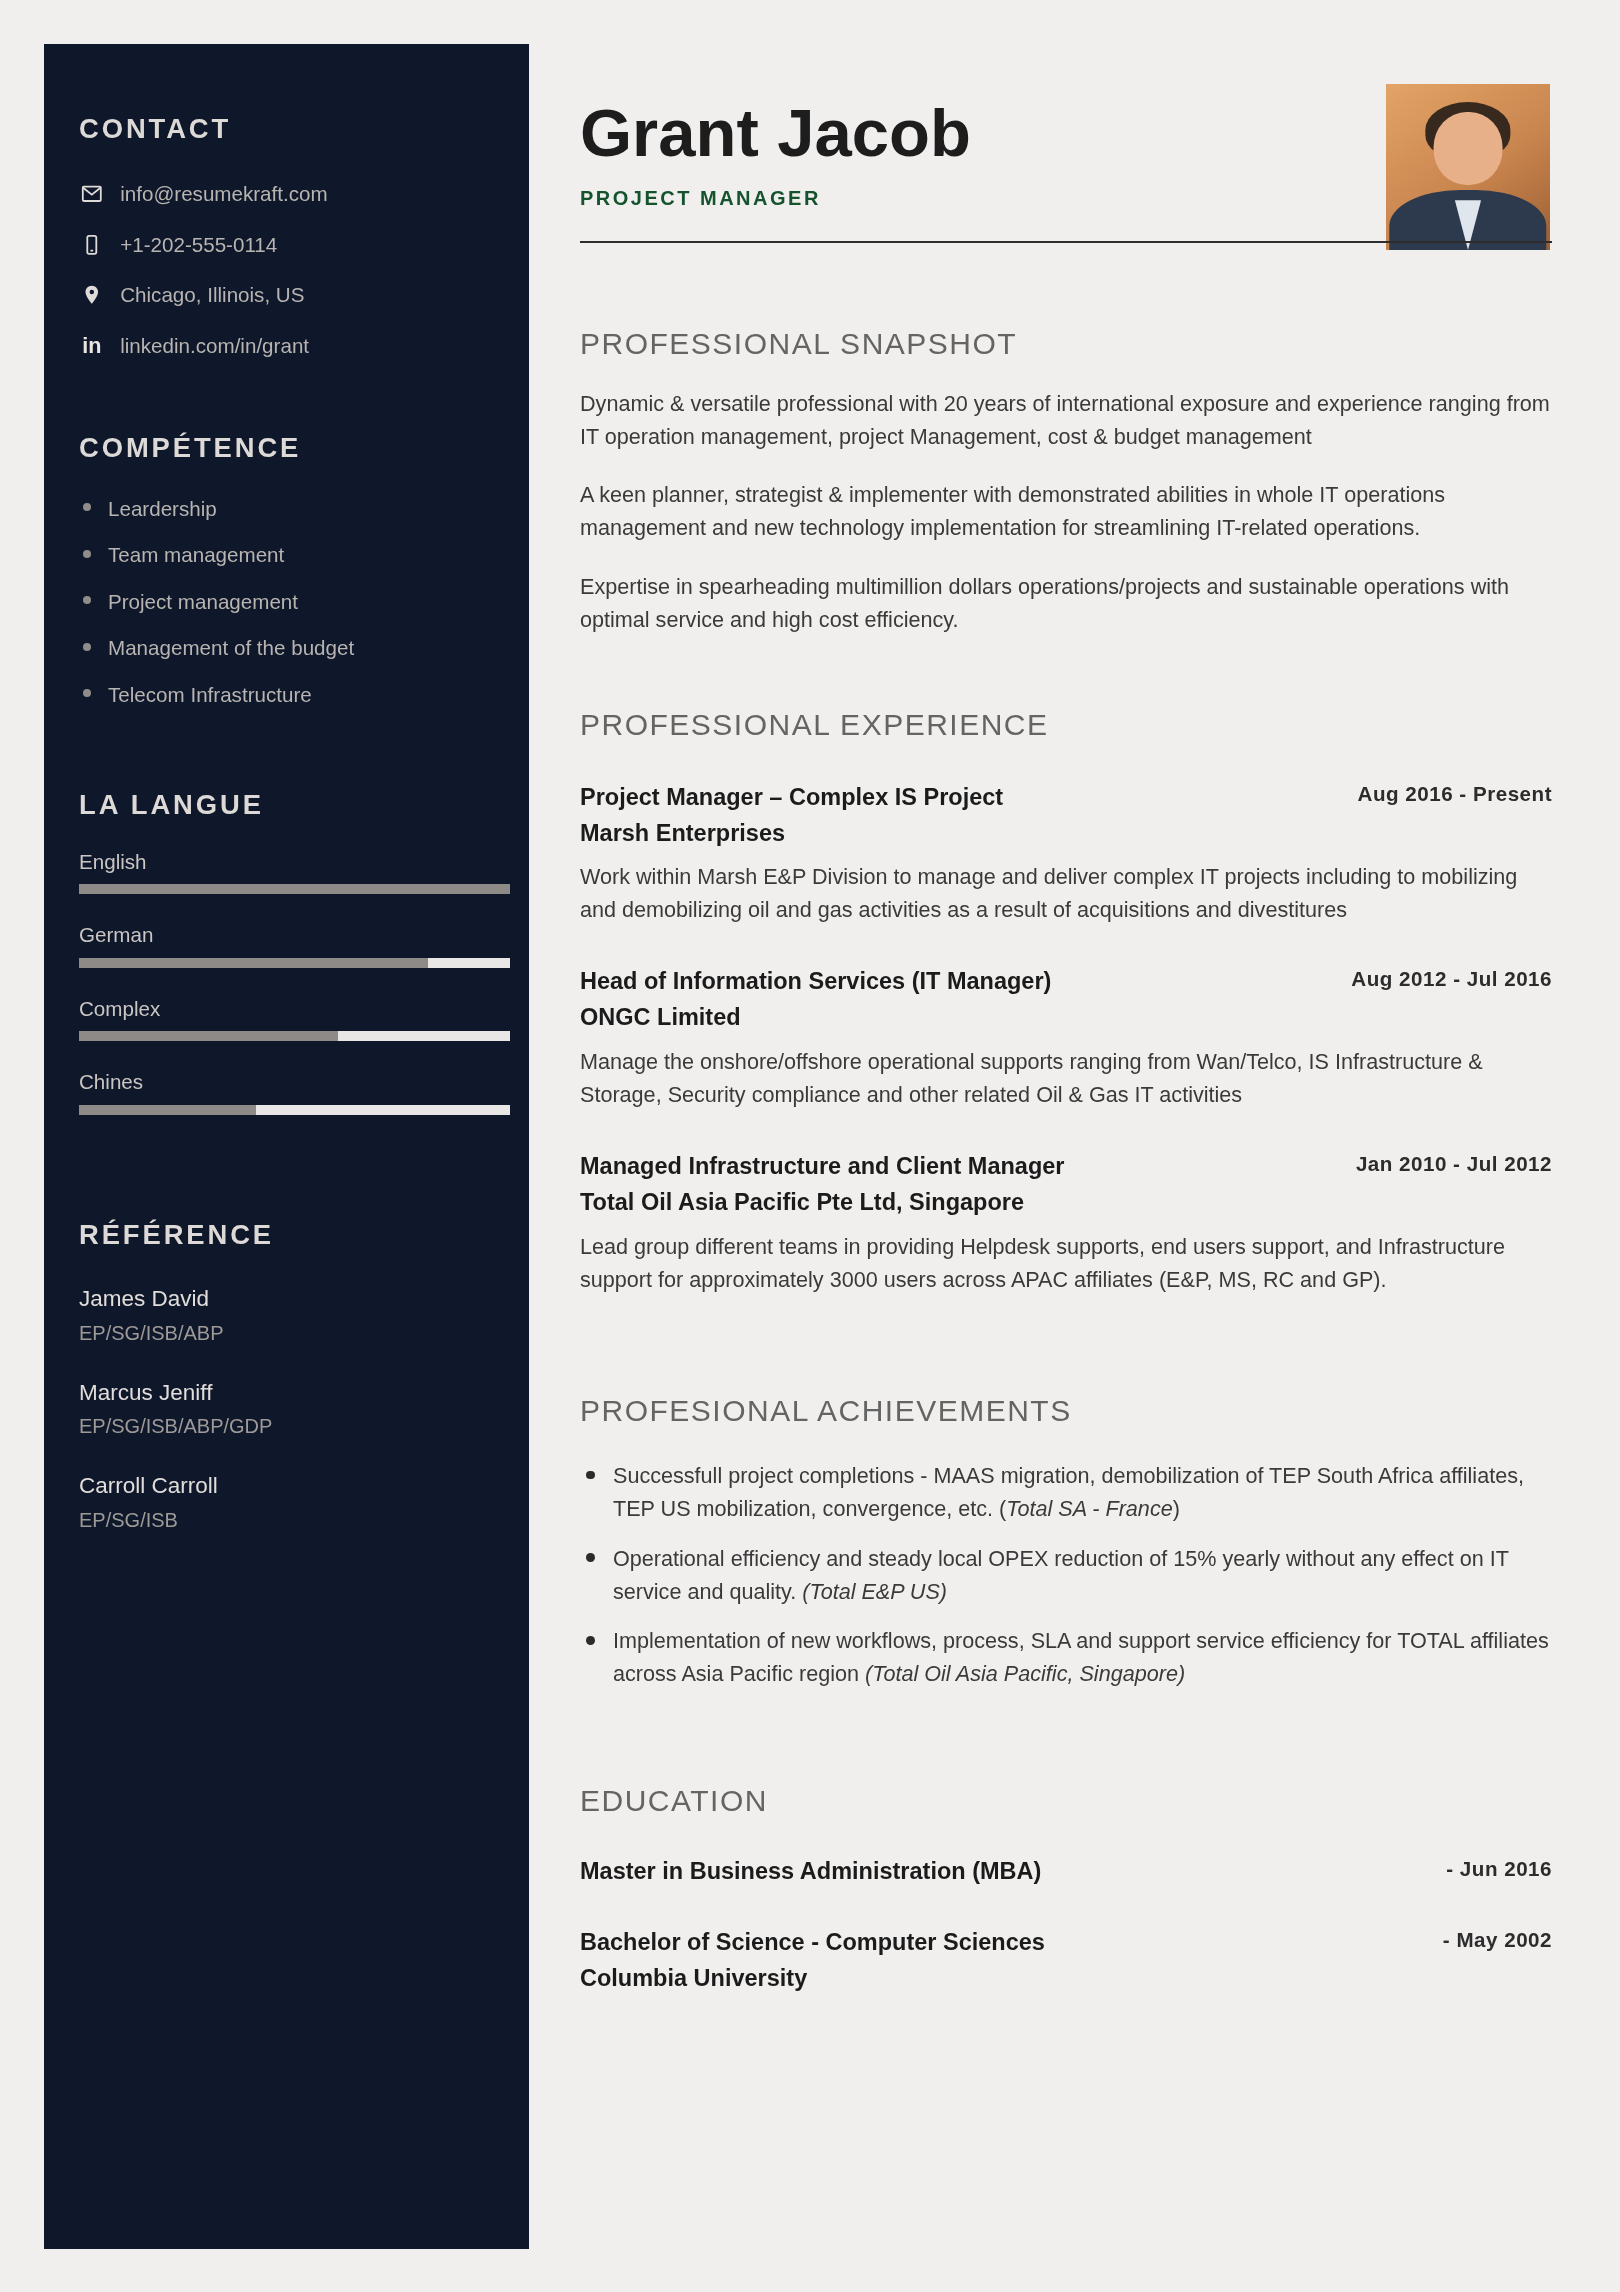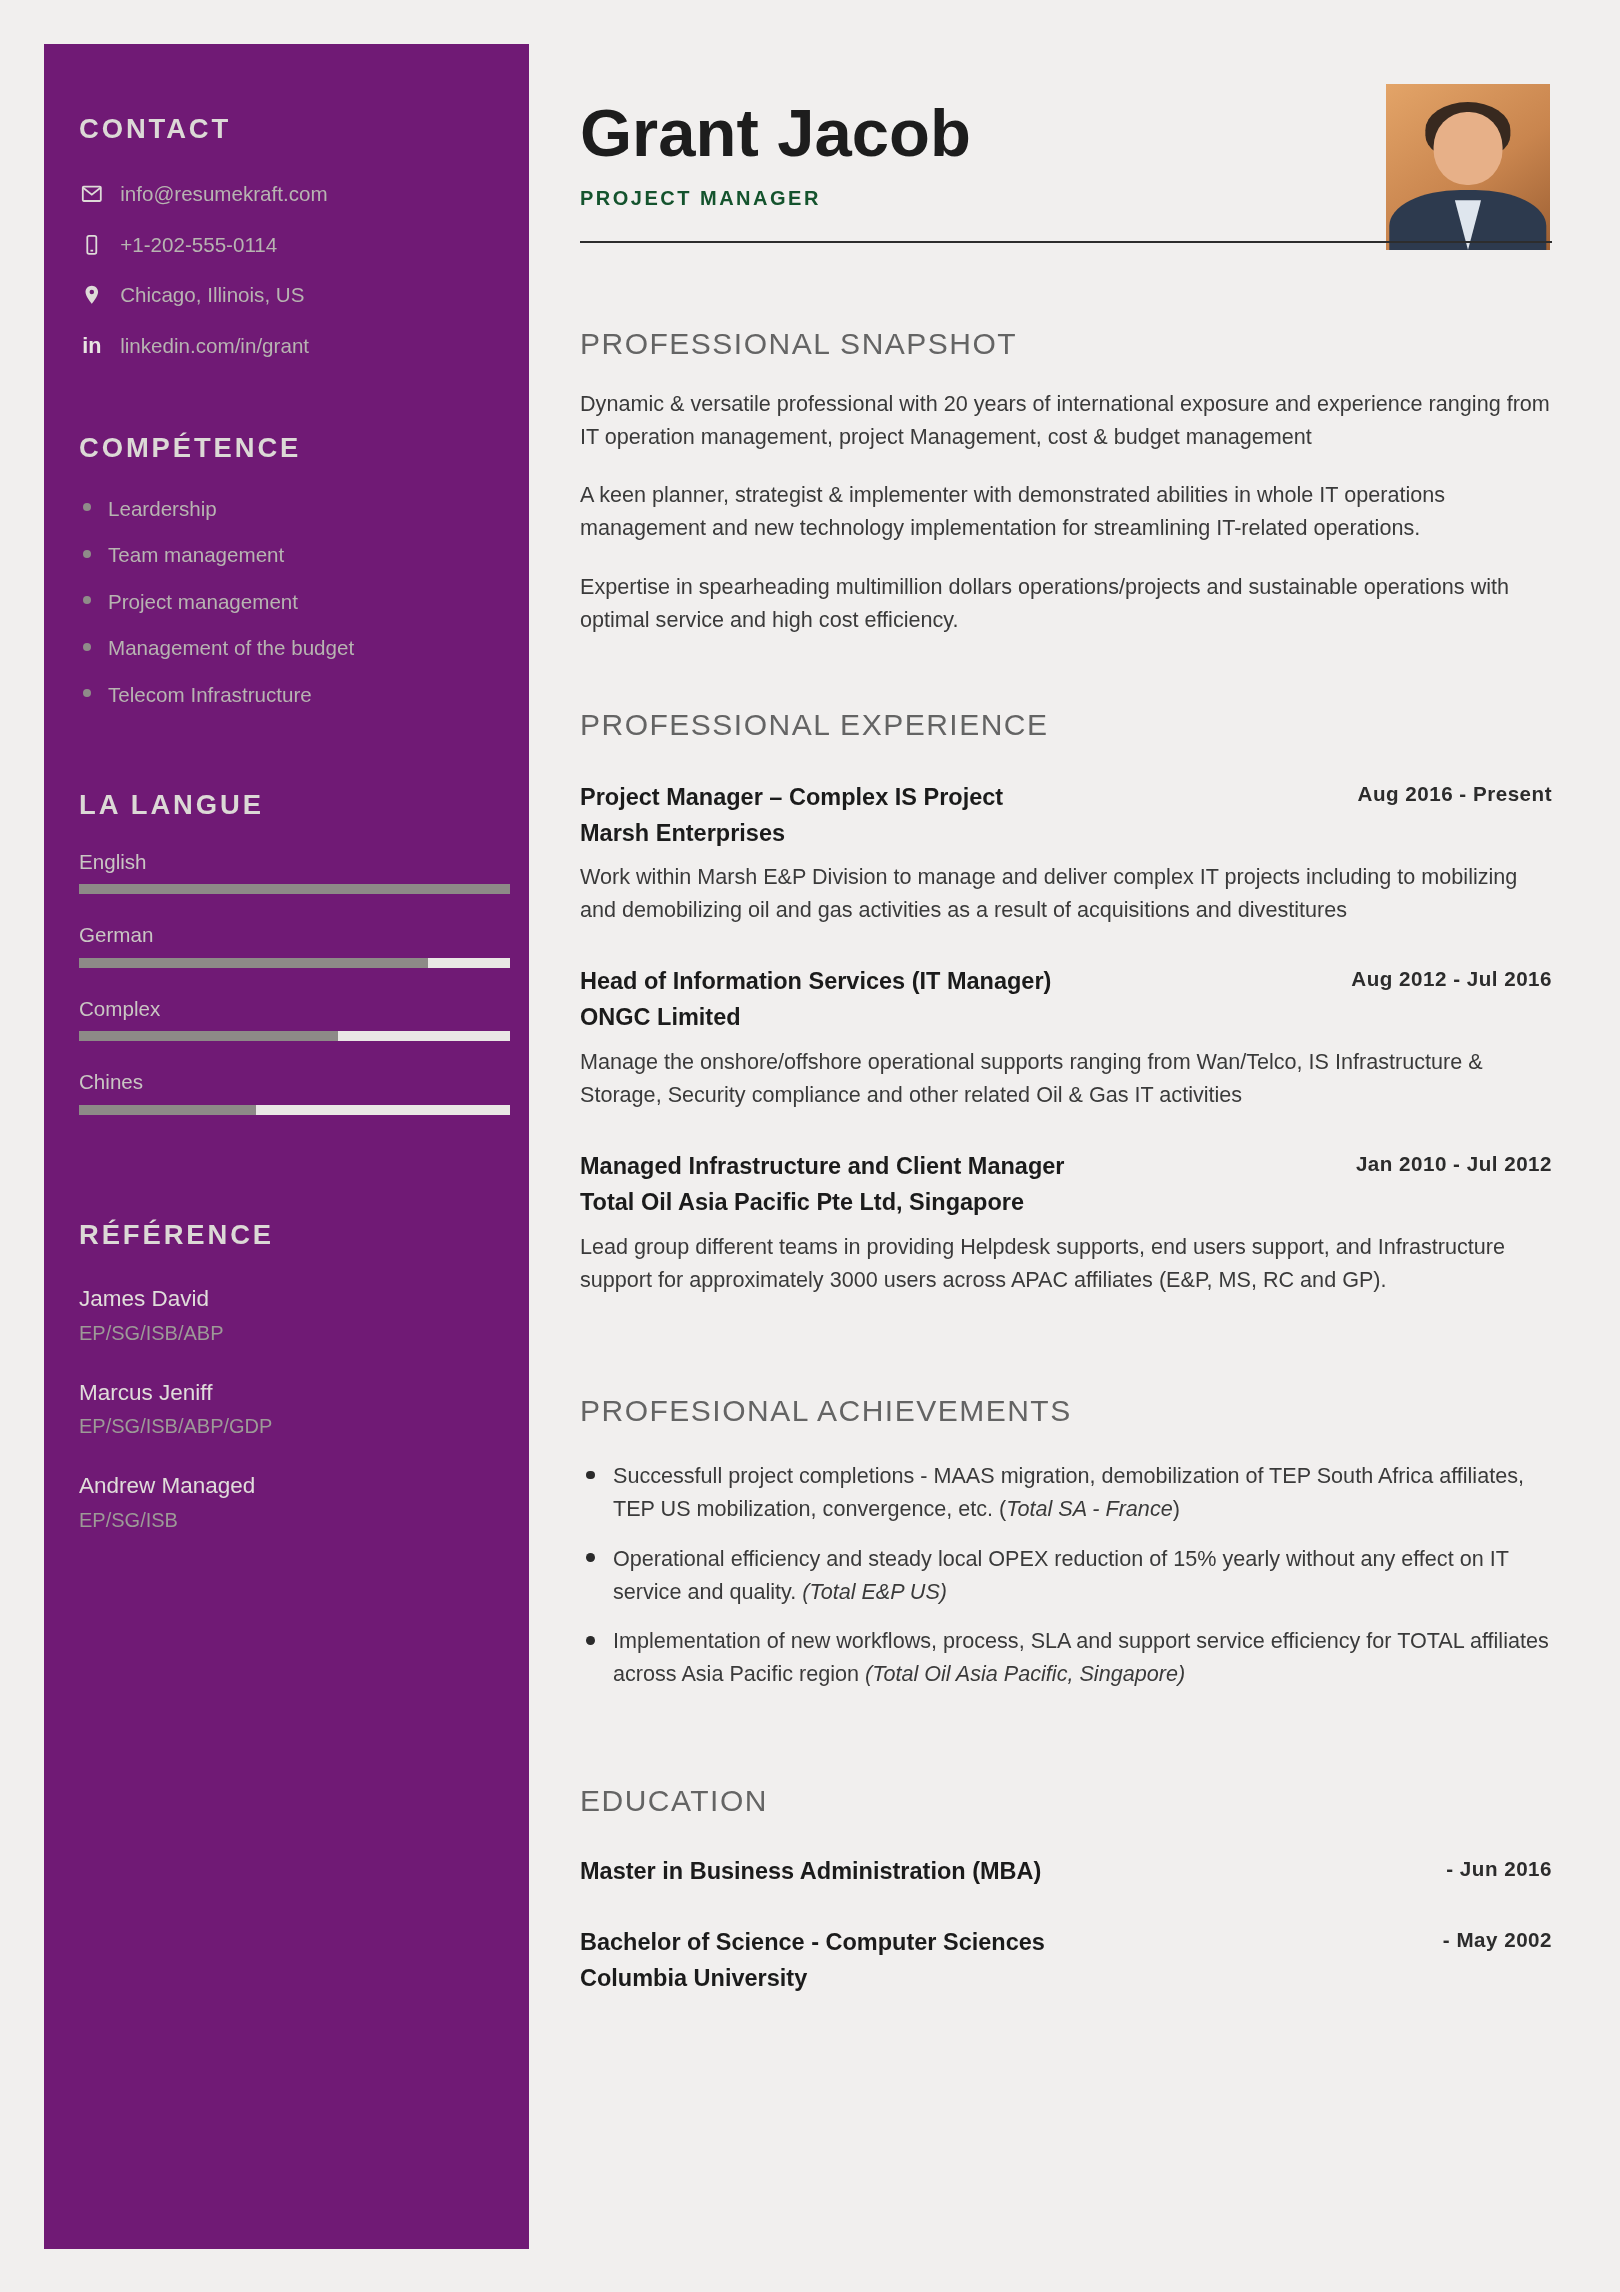--- a/index.html
+++ b/index.html
@@ -7,21 +7,21 @@
   body {
     width:1620px; height:2293px; margin:0;
     font-family:"Liberation Sans", sans-serif;
     position:relative;
   }
   .page { position:relative; width:1620px; height:2293px; background:#f1efee; overflow:hidden; }
 
   
   .sidebar {
     position:absolute; left:44px; top:44px; bottom:44px; width:485px;
-    background:#701a75; padding:69px 25.5px 39px 35px; color:#b7b4b1;
+    background:#0f172a; padding:69px 25.5px 39px 35px; color:#b7b4b1;
   }
   .side-heading {
     font-size:27.4px; font-weight:600; letter-spacing:2.9px; color:#dcd9d6;
   }
   .contact-list { list-style:none; margin-top:37px; }
   .contact-item { display:flex; align-items:center; gap:15.7px; margin-bottom:26.5px; font-size:20.6px; color:#b7b4b1; }
   .cicon { width:25.5px; display:flex; justify-content:center; color:#dedbd8; flex:0 0 25.5px; }
   .linkedin-glyph { font-weight:700; font-size:21.6px; color:#e8e5e2; line-height:1; }
 
   .side-section.competence { margin-top:74px; }
@@ -165,21 +165,21 @@
       <h2 class="side-heading">RÉFÉRENCE</h2>
       <div class="ref-item">
         <div class="ref-name">James David</div>
         <div class="ref-detail">EP/SG/ISB/ABP</div>
       </div>
       <div class="ref-item">
         <div class="ref-name">Marcus Jeniff</div>
         <div class="ref-detail">EP/SG/ISB/ABP/GDP</div>
       </div>
       <div class="ref-item">
-        <div class="ref-name">Andrew Managed</div>
+        <div class="ref-name">Carroll Carroll</div>
         <div class="ref-detail">EP/SG/ISB</div>
       </div>
     </section>
 
   </aside>
 
   <div class="photo">
     <div class="hair"></div>
     <div class="head"></div>
     <div class="body"></div>

